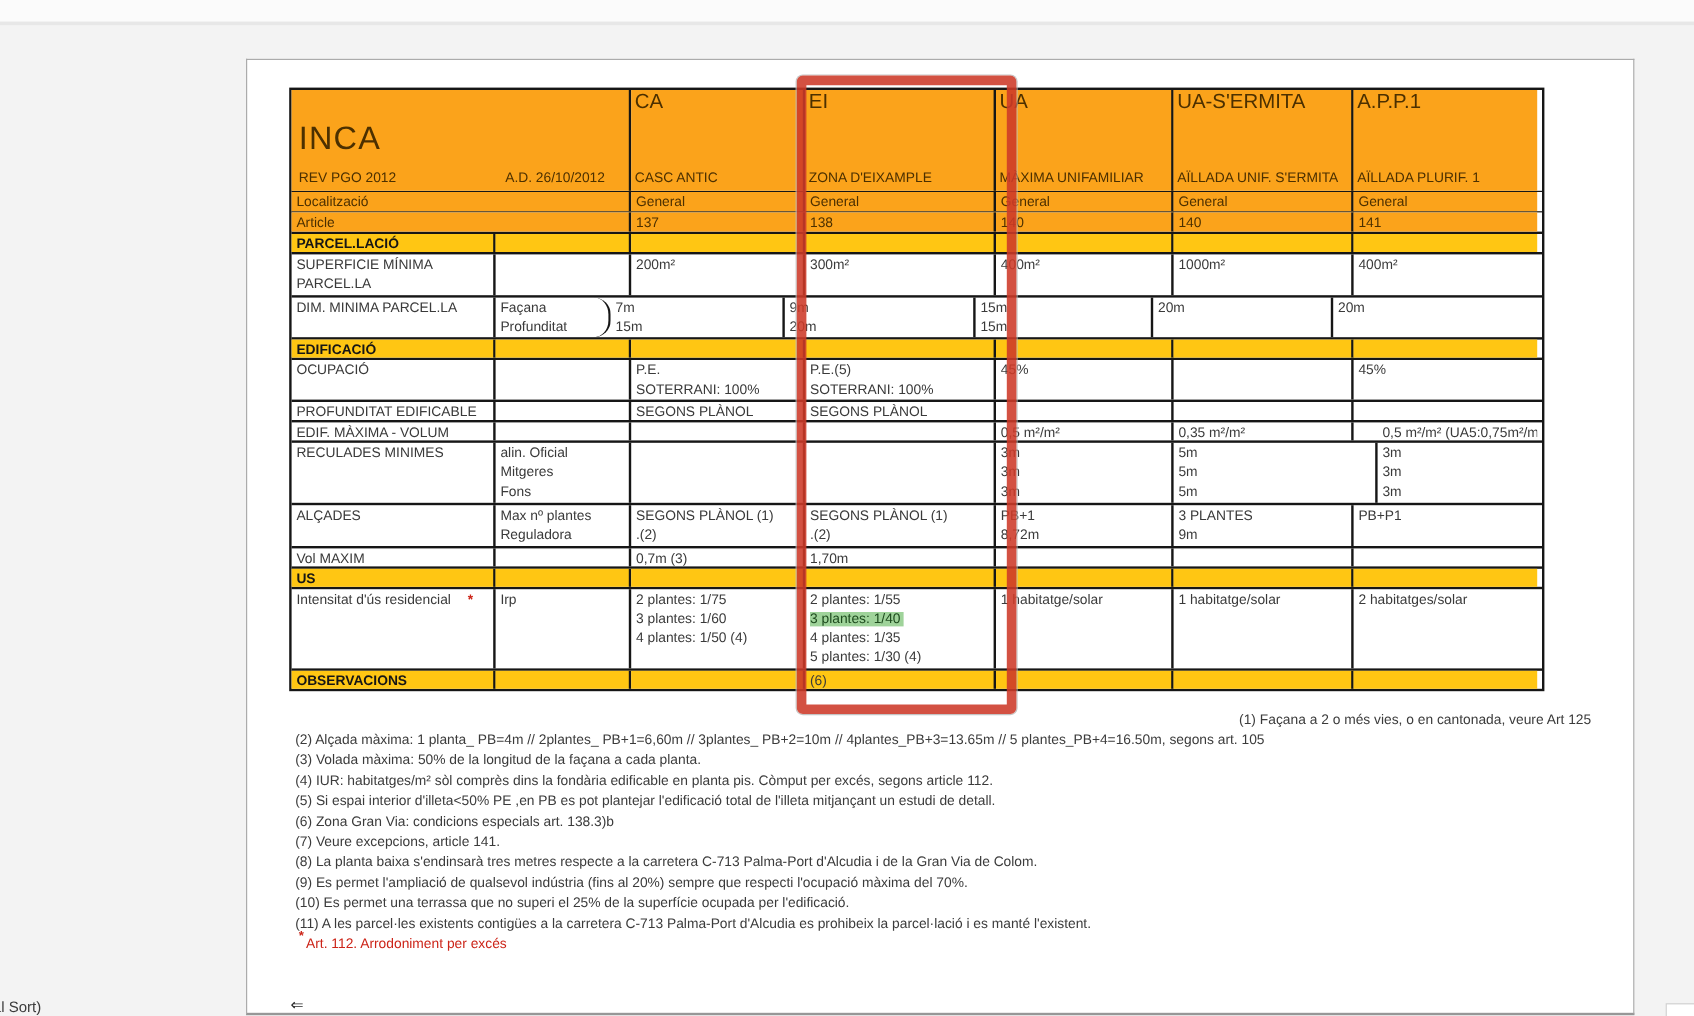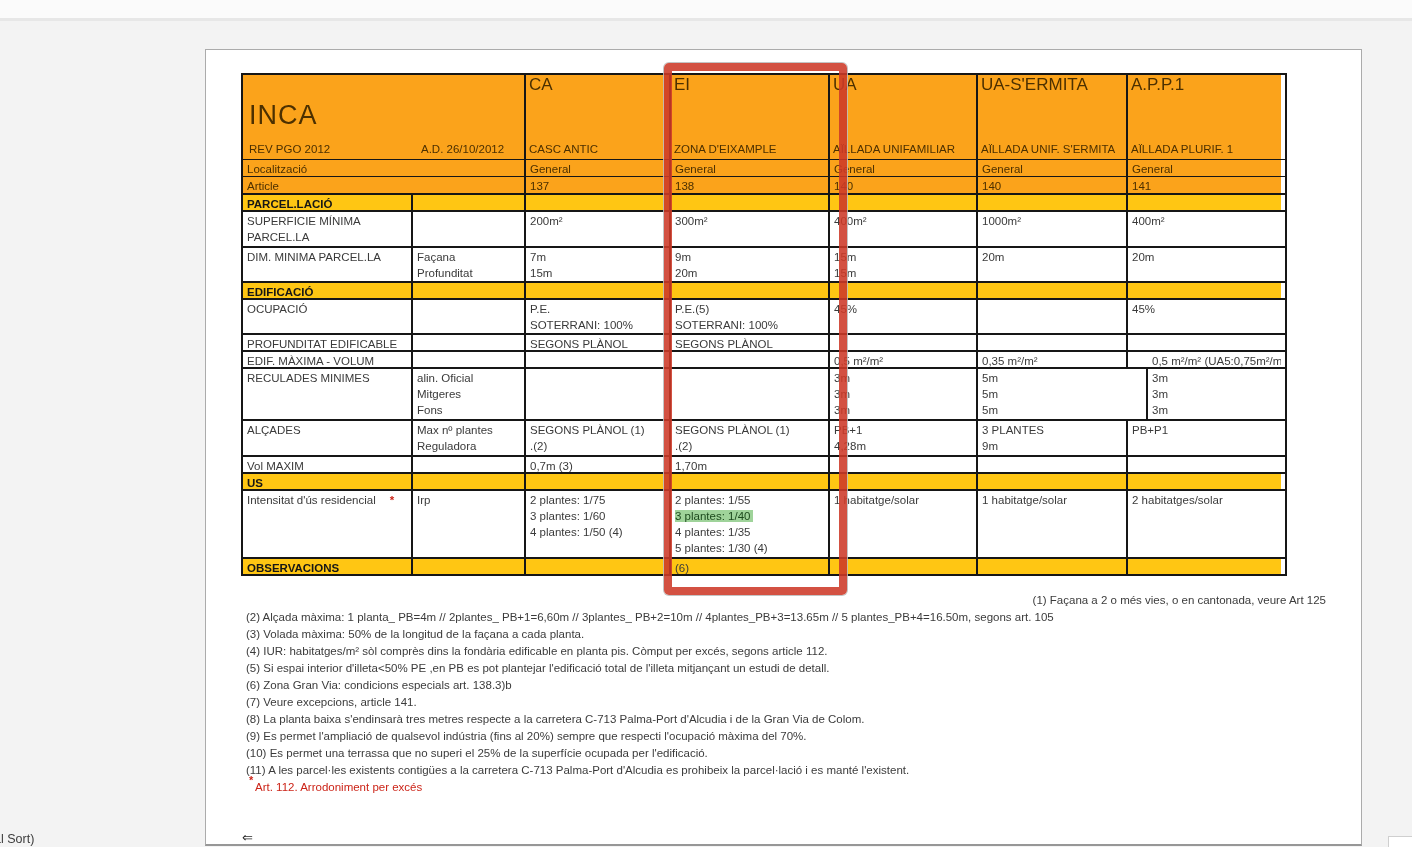--- a/index.html
+++ b/index.html
@@ -56,21 +56,21 @@
       <div class="tc orange" style="width: 145px;">
             <div class="hdr-code">CA</div>
             <div class="hdr-sub">CASC ANTIC</div>
           </div>
           <div class="tc orange" style="width: 159px;">
             <div class="hdr-code">EI</div>
             <div class="hdr-sub">ZONA D'EIXAMPLE</div>
           </div>
           <div class="tc orange" style="width: 148px;">
             <div class="hdr-code">UA</div>
-            <div class="hdr-sub">AÏLLADA UNIFAMILIAR</div>
+            <div class="hdr-sub">MÀXIMA UNIFAMILIAR</div>
           </div>
           <div class="tc orange" style="width: 150px;">
             <div class="hdr-code">UA-S'ERMITA</div>
             <div class="hdr-sub">AÏLLADA UNIF. S'ERMITA</div>
           </div>
           <div class="tc orange" style="width: 153px;">
             <div class="hdr-code">A.P.P.1</div>
             <div class="hdr-sub">AÏLLADA PLURIF. 1</div>
           </div>
         </div>
@@ -122,21 +122,21 @@
               <div class="cell-line">1000m²</div>
             </div>
             <div class="tc" style="width: 153px;">
               <div class="cell-line">400m²</div>
             </div>
           </div>
           <div class="trow" style="height: 33px;">
             <div class="tc" style="width: 170px;">
               <div class="cell-line">DIM. MINIMA PARCEL.LA</div>
             </div>
-            <div class="tc" style="width: 113px;">
+            <div class="tc" style="width: 96px; border-radius: 14px;">
               <div class="cell-line">Façana</div>
               <div class="cell-line">Profunditat</div>
             </div>
             <div class="tc" style="width: 145px;">
               <div class="cell-line">7m</div>
               <div class="cell-line">15m</div>
             </div>
             <div class="tc" style="width: 159px;">
               <div class="cell-line">9m</div>
               <div class="cell-line">20m</div>
@@ -252,21 +252,21 @@
             <div class="tc" style="width: 145px;">
               <div class="cell-line">SEGONS PLÀNOL (1)</div>
               <div class="cell-line">.(2)</div>
             </div>
             <div class="tc" style="width: 159px;">
               <div class="cell-line">SEGONS PLÀNOL (1)</div>
               <div class="cell-line">.(2)</div>
             </div>
             <div class="tc" style="width: 148px;">
               <div class="cell-line">PB+1</div>
-              <div class="cell-line">4,28m</div>
+              <div class="cell-line">8,72m</div>
             </div>
             <div class="tc" style="width: 150px;">
               <div class="cell-line">3 PLANTES</div>
               <div class="cell-line">9m</div>
             </div>
             <div class="tc" style="width: 153px;">
               <div class="cell-line">PB+P1</div>
             </div>
           </div>
           <div class="trow" style="height: 15px;">

